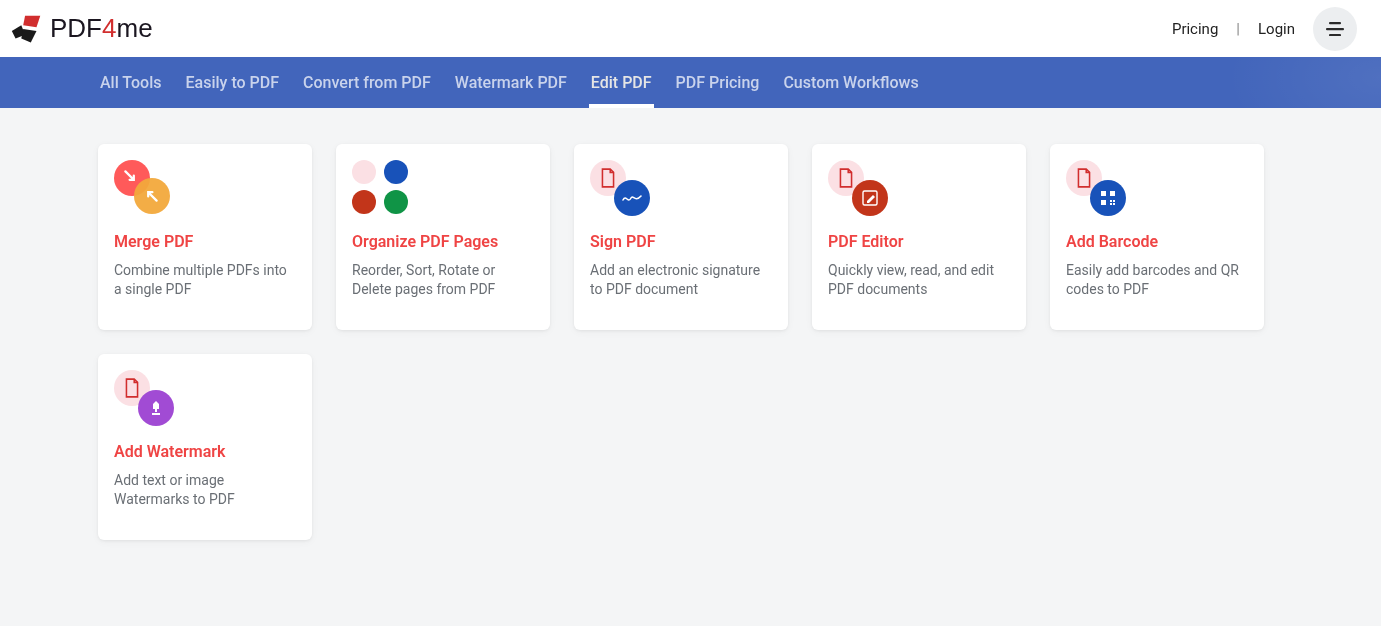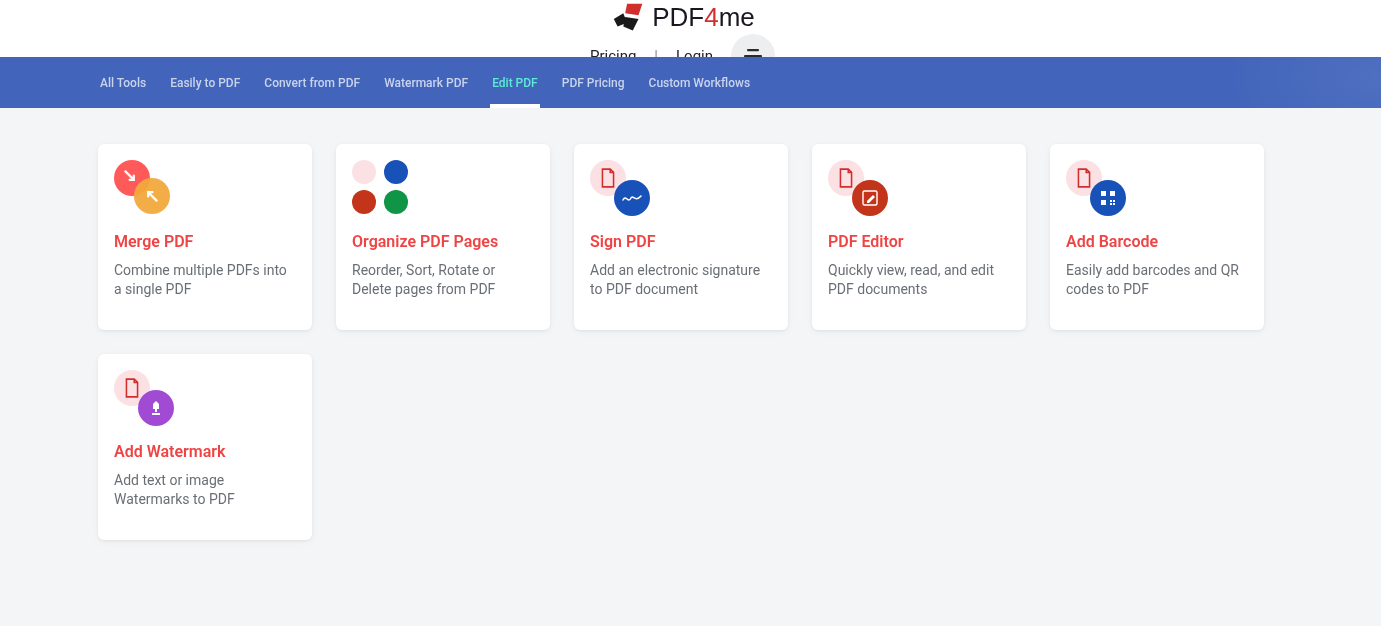--- a/index.html
+++ b/index.html
@@ -11,21 +11,20 @@
     overflow: hidden;
   }
   
   .top-header {
     background: #fff;
     height: 57px;
     display: flex;
     align-items: center;
     justify-content: space-between;
     padding: 0 24px 0 8px;
-    flex-direction: column;
   }
   .logo-wrap {
     display: flex;
     align-items: center;
     gap: 4px;
   }
   .logo-mark {
     width: 38px; height: 34px; position: relative;
   }
   .logo-text {
@@ -64,30 +63,30 @@
   }
   .nav-bar::after{
     content:"";
     position:absolute;
     right:0; top:0; bottom:0; width:360px;
     background: radial-gradient(ellipse 220px 120px at 100% 40%, rgba(255,255,255,0.07), transparent 70%);
     pointer-events:none;
   }
   .nav-item {
     color: #c9d3ec;
-    font-size: 12px;
+    font-size: 16px;
     font-weight: 500;
     display: flex;
     align-items: center;
     cursor: pointer;
     padding: 14px 2px;
     position: relative;
   }
   .nav-item.active {
-    color: #5eead4;
+    color: #e5e5e5;
   }
   .nav-item.active::after {
     content: "";
     position: absolute;
     left: 0; right: 0; bottom: 0;
     height: 4px;
     background: #fff;
   }
   
   .main {

